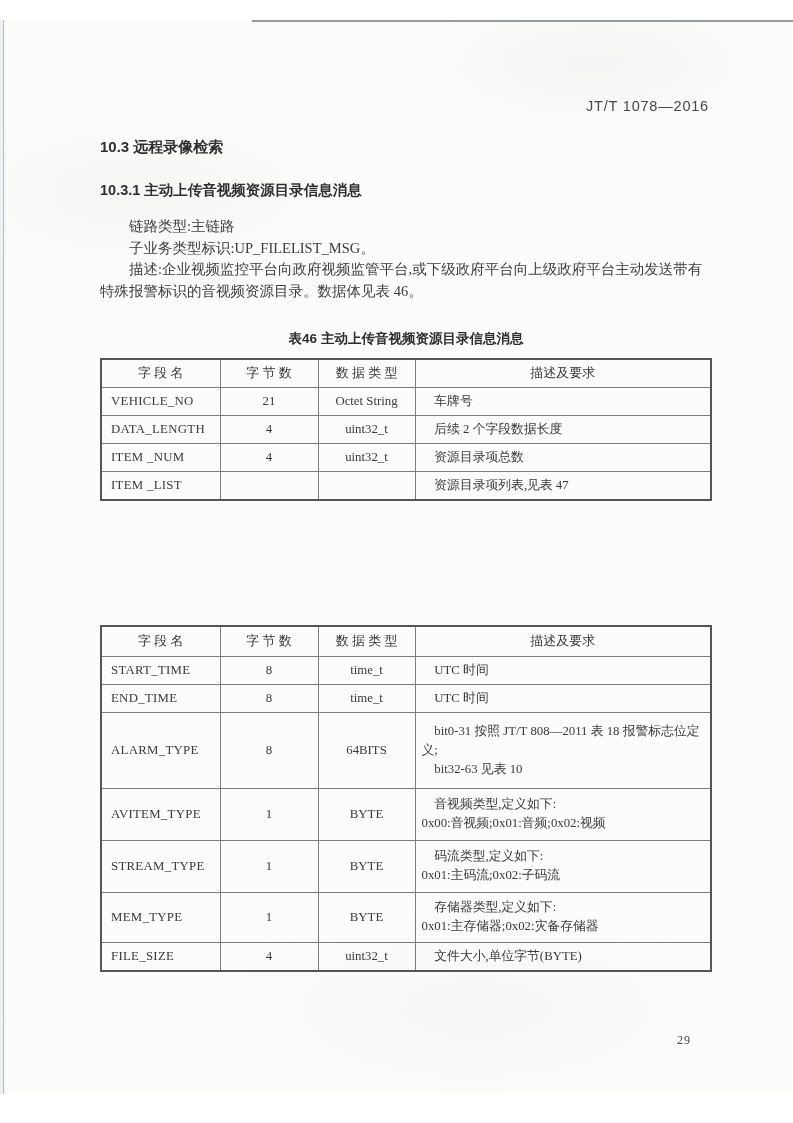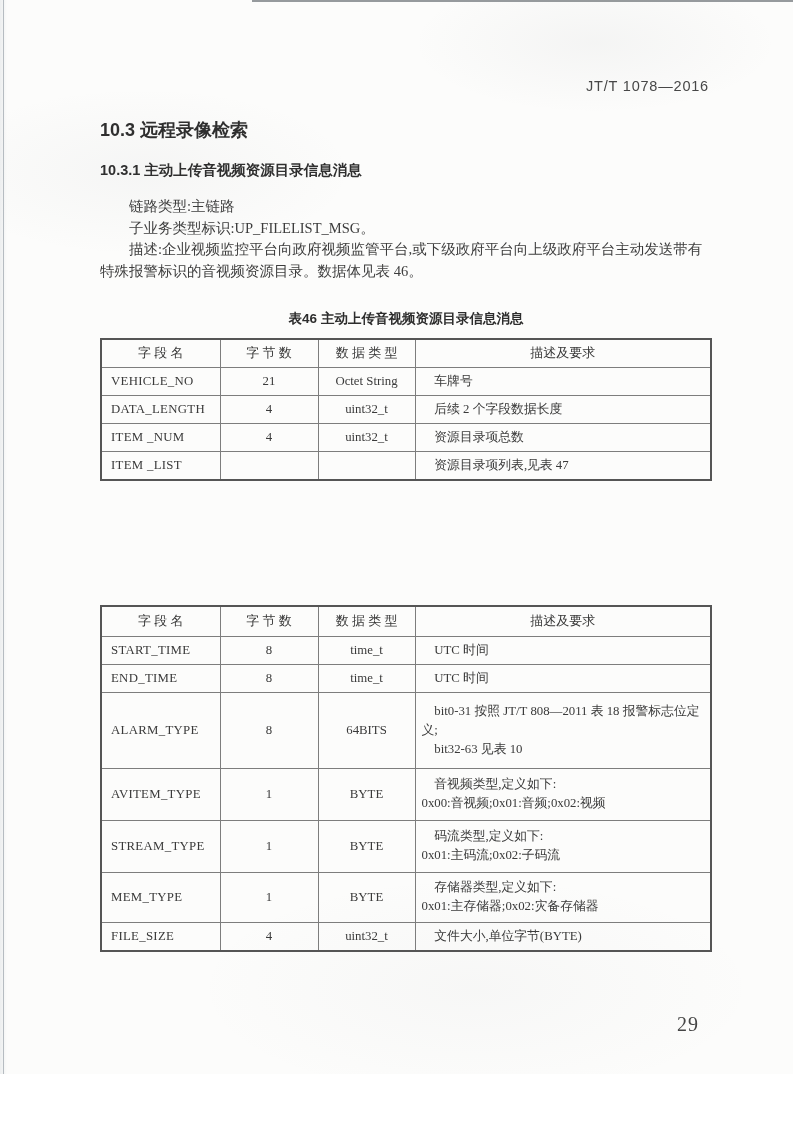--- a/index.html
+++ b/index.html
@@ -5,35 +5,36 @@
   html,body{margin:0;padding:0;background:#ffffff;}
   .page{
     position:relative;width:793px;height:1074px;overflow:hidden;
     background:#fcfcfb;
     background-image:
       radial-gradient(ellipse 300px 120px at 18% 16%, rgba(120,125,130,0.05), rgba(0,0,0,0) 70%),
       radial-gradient(ellipse 260px 100px at 75% 4%, rgba(120,125,130,0.06), rgba(0,0,0,0) 70%),
       radial-gradient(ellipse 400px 160px at 60% 92%, rgba(120,125,130,0.04), rgba(0,0,0,0) 70%);
     font-family:"Liberation Serif","DejaVu Serif",serif;
     color:#3b3b3b;
+    margin-top:20px;
   }
   
   .edge-left{position:absolute;left:0;top:0;width:7px;height:1123px;
     background:linear-gradient(to right,#eceeef, rgba(0,0,0,0));}
   .edge-left-line{position:absolute;left:3px;top:0;width:1px;height:1123px;background:#b6bcc1;}
   .edge-top{position:absolute;top:0;left:252px;width:541px;height:2px;background:#74797e;opacity:.75;}
   .mark-bottom-left{position:absolute;left:0;top:1086px;width:22px;height:8px;background:#9aa0a6;opacity:.65;border-radius:1px;}
   .edge-bottom{position:absolute;left:0;top:1121px;width:120px;height:2px;background:#cdd2d5;}
 
   .std-code{position:absolute;top:78px;right:84px;
     font-family:"Liberation Sans","DejaVu Sans",sans-serif;
     font-size:14.5px;letter-spacing:.8px;color:#474747;}
   .h1{position:absolute;top:118px;left:100px;margin:0;
     font-family:"Liberation Sans","DejaVu Sans",sans-serif;
-    font-size:18px;font-weight:bold;color:#2f2f2f;}
+    font-size:15px;font-weight:bold;color:#2f2f2f;}
   .h2{position:absolute;top:161px;left:100px;margin:0;
     font-family:"Liberation Sans","DejaVu Sans",sans-serif;
     font-size:14.5px;font-weight:bold;color:#2f2f2f;}
   .bodytext{position:absolute;top:196px;left:100px;width:612px;
     font-size:14.5px;line-height:21.5px;color:#3d3d3d;}
   .bodytext p{margin:0;text-indent:2em;}
 
   .tbl-title{position:absolute;left:100px;width:612px;margin:0;text-align:center;
     font-family:"Liberation Sans","DejaVu Sans",sans-serif;
     font-size:13.5px;font-weight:bold;color:#2d2d2d;}
@@ -54,21 +55,21 @@
   td.c-desc p{margin:0;line-height:19px;}
   td.c-desc p.ind{text-indent:1em;}
   tr.h28{height:28px;}
   tr.h30{height:30px;}
   tr.h50{height:50px;}
   tr.h52{height:52px;}
   tr.h55{height:55px;}
   tr.h76{height:76px;}
   tr.h26{height:26px;}
 
-  .page-num{position:absolute;top:1013px;left:677px;font-size:20px;letter-spacing:1px;color:#454545;}
+  .page-num{position:absolute;top:1013px;left:677px;font-size:12px;letter-spacing:1px;color:#454545;}
 </style>
 </head>
 <body>
 
 <div class="page">
 
   <div class="edge-left"></div>
   <div class="edge-left-line"></div>
   <div class="edge-top"></div>
   <div class="mark-bottom-left"></div>

